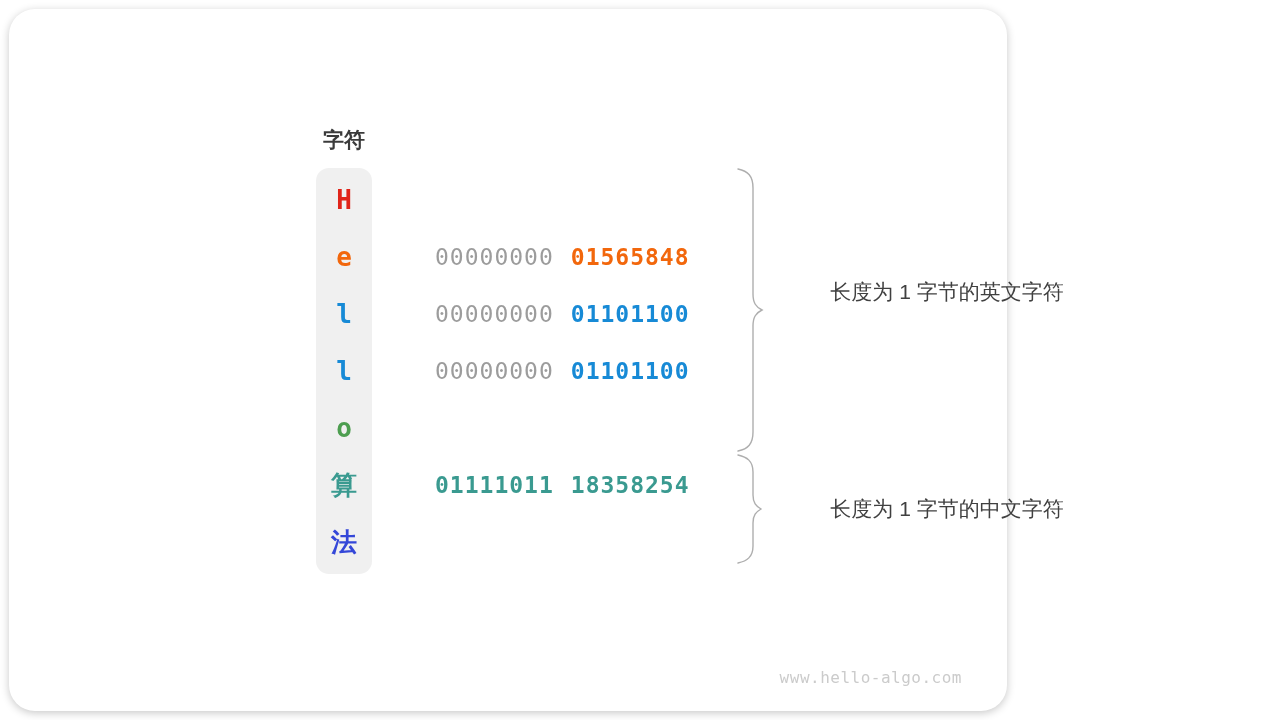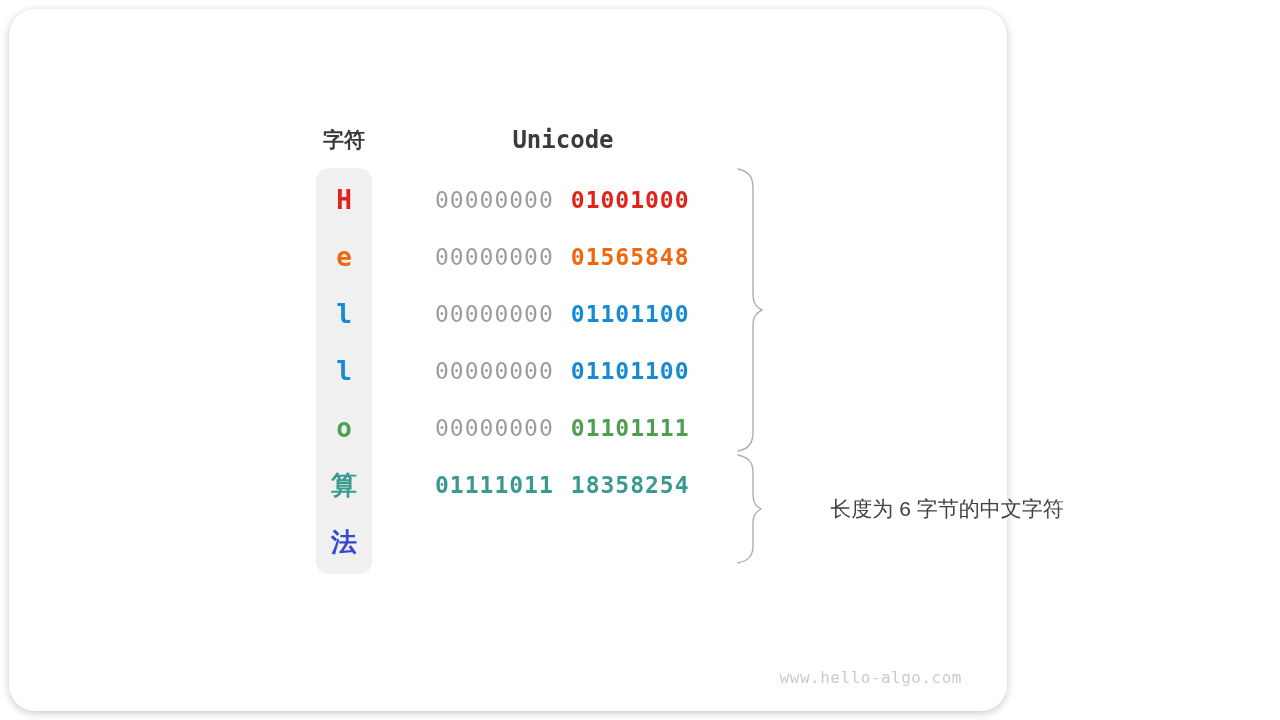--- a/index.html
+++ b/index.html
@@ -65,64 +65,62 @@
     font-size: 16px; color: #cbcbcb; letter-spacing: 0.5px;
   }
 </style>
 </head>
 <body>
 
 <div class="stage">
   <div class="card">
 
     <div class="hdr-char">字符</div>
-    <div class="hdr-unicode mono">Unicode</div>
 
     <div class="char-col-bg"></div>
 
     <div class="rows">
         <div class="row" style="top: 175px;">
           <span class="cell-char" style="color: rgb(224, 36, 25);">H</span>
-          <span class="cell-bin"><span class="byte-high" style="color: rgb(156, 156, 156);">00000000</span><span class="byte-low" style="color: rgb(224, 36, 25);">01001000</span></span>
         </div>
         <div class="row" style="top: 232px;">
           <span class="cell-char" style="color: rgb(242, 103, 12);">e</span>
           <span class="cell-bin"><span class="byte-high" style="color: rgb(156, 156, 156);">00000000</span><span class="byte-low" style="color: rgb(242, 103, 12);">01565848</span></span>
         </div>
         <div class="row" style="top: 289px;">
           <span class="cell-char" style="color: rgb(23, 138, 214);">l</span>
           <span class="cell-bin"><span class="byte-high" style="color: rgb(156, 156, 156);">00000000</span><span class="byte-low" style="color: rgb(23, 138, 214);">01101100</span></span>
         </div>
         <div class="row" style="top: 346px;">
           <span class="cell-char" style="color: rgb(23, 138, 214);">l</span>
           <span class="cell-bin"><span class="byte-high" style="color: rgb(156, 156, 156);">00000000</span><span class="byte-low" style="color: rgb(23, 138, 214);">01101100</span></span>
         </div>
         <div class="row" style="top: 403px;">
           <span class="cell-char" style="color: rgb(77, 158, 80);">o</span>
-          <span class="cell-bin"><span class="byte-high" style="color: rgb(156, 156, 156);">00000000</span><span class="byte-low" style="color: rgb(77, 158, 80);">01101111</span></span>
         </div>
         <div class="row" style="top: 460px;">
           <span class="cell-char" style="color: rgb(58, 154, 144);">算</span>
           <span class="cell-bin"><span class="byte-high colored" style="color: rgb(58, 154, 144); text-align: center;">01111011</span><span class="byte-low" style="color: rgb(58, 154, 144);">18358254</span></span>
         </div>
         <div class="row" style="top: 517px;">
           <span class="cell-char" style="color: rgb(52, 71, 216);">法</span>
         </div>
       </div>
 
     <svg class="brace" style="left:722px; top:158px;" width="34" height="286" viewBox="0 0 34 286">
       <path d="M7,2 C17,4 22,9 22,21 L22,127 C22,136 25,140 31,143 C25,146 22,150 22,159 L22,265 C22,277 17,282 7,284"></path>
     </svg>
 
     <svg class="brace" style="left:722px; top:444px;" width="34" height="112" viewBox="0 0 34 112">
       <path d="M7,2 C16,4 22,8 22,19 L22,42 C22,50 25,53 30,56 C25,59 22,62 22,70 L22,93 C22,104 16,108 7,110"></path>
     </svg>
 
     <div class="anno anno1">
+      <div class="line1">长度为 1 字节的英文字符</div>
     </div>
 
     <div class="anno anno2">
-      <div class="line1">长度为 6 字节的中文字符</div>
+      <div class="line1">长度为 1 字节的中文字符</div>
     </div>
 
     <div class="watermark">www.hello-algo.com</div>
   </div>
 </div>
 
 </body></html>

